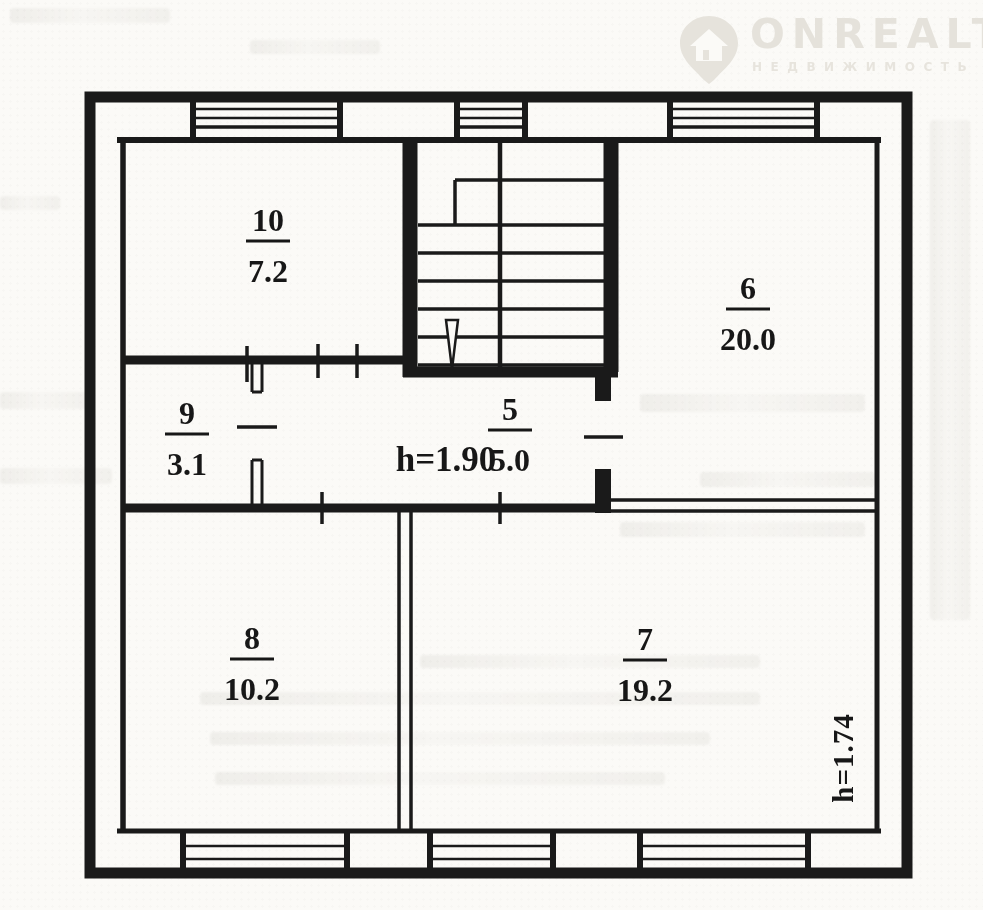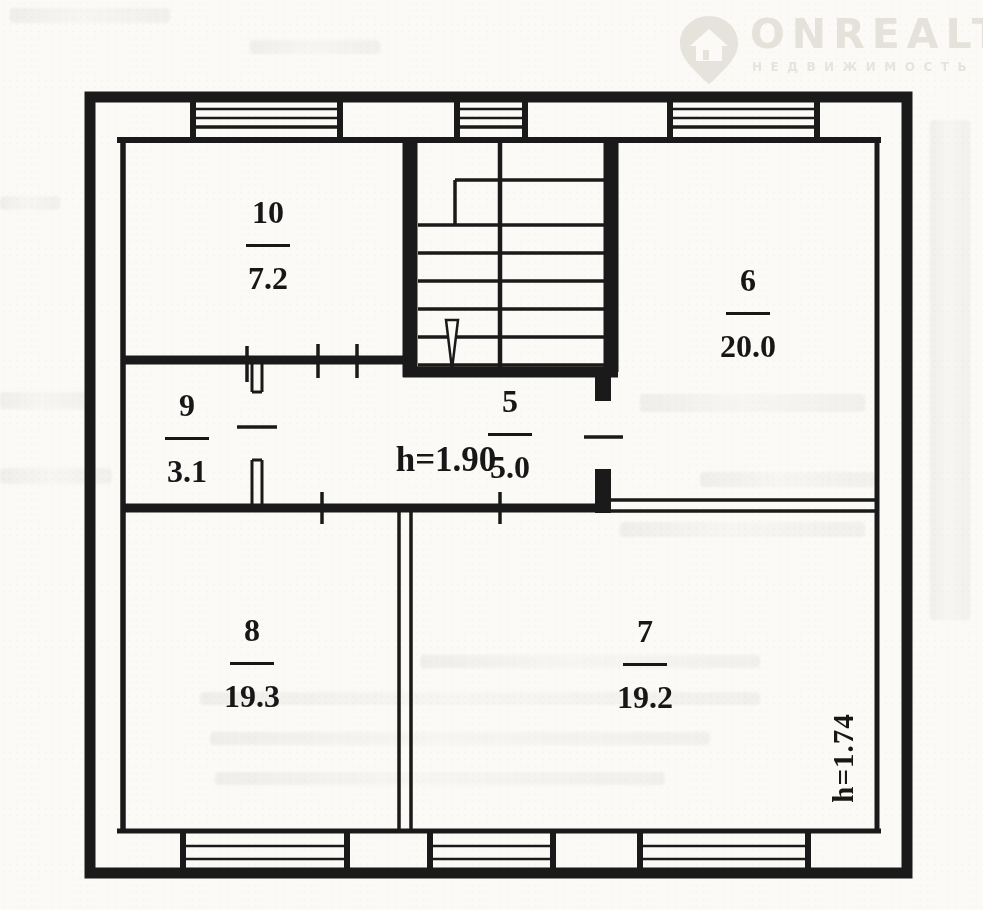--- a/index.html
+++ b/index.html
@@ -15,24 +15,24 @@
   .wm-pin{flex:0 0 auto;}
   .wm-text{display:flex;flex-direction:column;}
   .wm-brand{font-family:"DejaVu Sans","Liberation Sans",sans-serif;font-weight:800;
     font-size:41px;line-height:1;letter-spacing:7px;color:#e5e2db;}
   .wm-tagline{font-family:"DejaVu Sans","Liberation Sans",sans-serif;font-weight:600;
     font-size:12px;line-height:1;letter-spacing:8.5px;color:#e7e4dd;margin-top:6px;margin-left:2px;}
   
   svg.plan{position:absolute;left:0;top:0;width:983px;height:910px;}
   
   .frac{position:absolute;transform:translate(-50%,-50%);display:flex;flex-direction:column;
-    align-items:center;color:#171717;font-weight:700;line-height:1;text-align:center;gap:12px;}
+    align-items:center;color:#171717;font-weight:700;line-height:1;text-align:center;}
   .frac .num{font-size:32px;padding:0 3px 4px;}
   .frac .bar{width:44px;height:3px;background:#171717;}
-  .frac .den{font-size:32px;padding-top:3px;}
+  .frac .den{font-size:32px;padding-top:12px;}
   .hlabel{position:absolute;transform:translate(-50%,-50%);color:#171717;font-weight:700;
     font-size:35px;line-height:1;white-space:nowrap;}
   .hlabel.rot{transform:translate(-50%,-50%) rotate(-90deg);font-size:29px;letter-spacing:1px;}
   
   .smudge{position:absolute;border-radius:4px;filter:blur(1.2px);
     background:linear-gradient(90deg, rgba(95,90,78,.07), rgba(95,90,78,.025) 45%, rgba(95,90,78,.06));}
 </style>
 </head>
 <body>
 
@@ -183,21 +183,21 @@
 
   <div class="frac" style="left:510px;top:434px;">
     <div class="num">5</div>
     <div class="bar"></div>
     <div class="den">5.0</div>
   </div>
 
   <div class="frac" style="left:252px;top:663px;">
     <div class="num">8</div>
     <div class="bar"></div>
-    <div class="den">19.3</div>
+    <div class="den">10.2</div>
   </div>
 
   <div class="frac" style="left:645px;top:664px;">
     <div class="num">7</div>
     <div class="bar"></div>
     <div class="den">19.2</div>
   </div>
 
   <div class="hlabel" style="left:446px;top:459px;">h=1.90</div>
   <div class="hlabel rot" style="left:843px;top:758px;">h=1.74</div>

